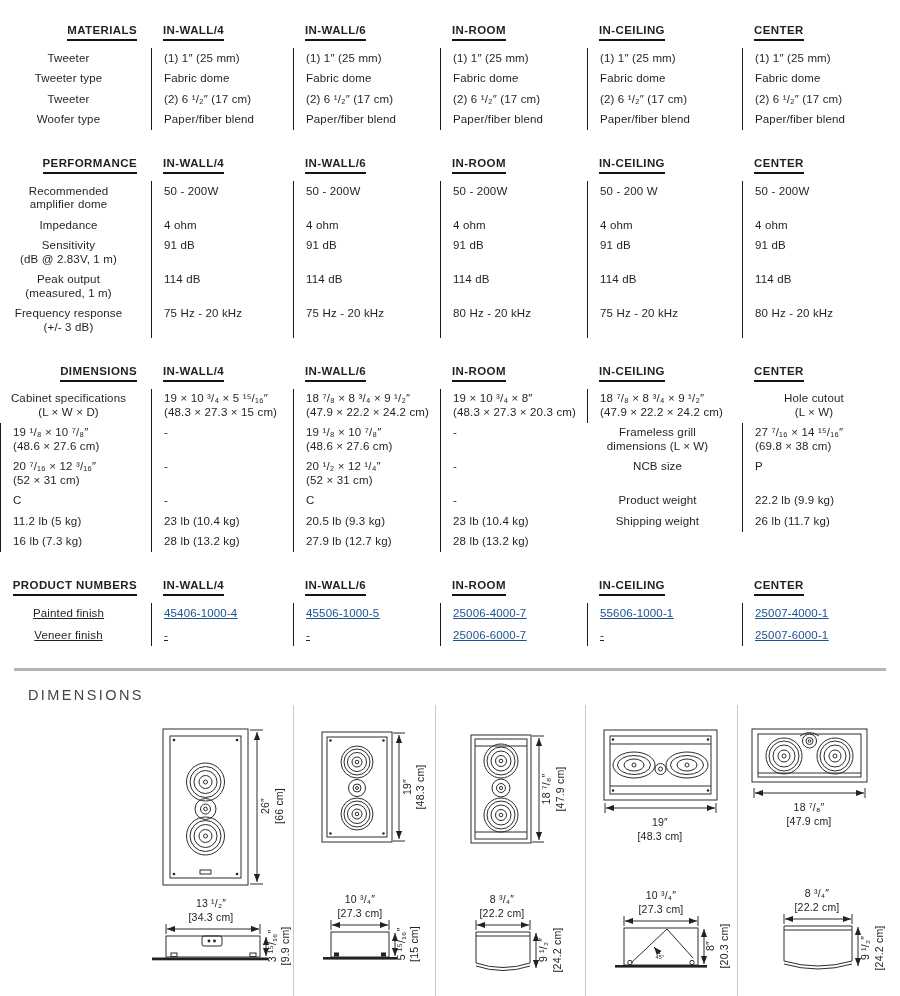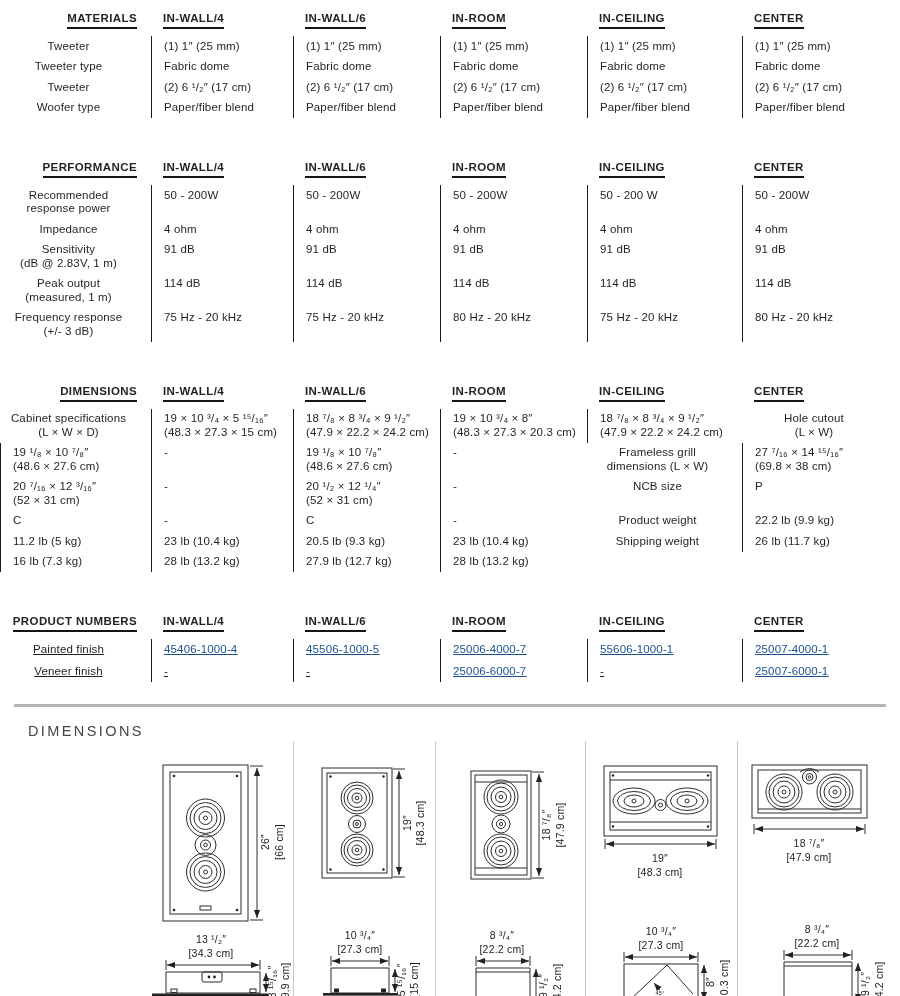--- a/index.html
+++ b/index.html
@@ -1,21 +1,21 @@
 <!DOCTYPE html>
 <html><head>
 <meta charset="utf-8">
 <style>
   html,body{margin:0;padding:0;background:#fff;}
   body{width:900px;height:996px;overflow:hidden;
        font-family:"Liberation Sans","DejaVu Sans",sans-serif;color:#221f1f;}
   .sheet{width:900px;padding-top:12px;box-sizing:border-box;}
   
-  .spec-table{display:grid;grid-template-columns:151px 142px 147px 147px 155px 158px;margin-top:43px;}
-  .t-materials{margin-top:0;}
+  .spec-table{display:grid;grid-template-columns:151px 142px 147px 147px 155px 158px;margin-top:27px;}
+  .t-materials{margin-top:12px;}
   .hcell{padding:0 0 7px 12px;font-size:11.5px;font-weight:bold;letter-spacing:.4px;}
   .hcell.label-col{text-align:right;padding:0 14px 7px 0;}
   .colhead{display:inline-block;border-bottom:2px solid #141414;padding-bottom:3px;white-space:nowrap;}
   .cell{font-size:11.5px;line-height:13.5px;letter-spacing:.15px;padding-top:3.5px;padding-bottom:3.5px;white-space:pre-line;}
   .cell.label-col{text-align:center;padding-right:14px;}
   .cell.val{border-left:1px solid #1c1c1c;padding-left:12px;}
   .t-performance .cell,.t-dimensions .cell{padding-top:3.5px;padding-bottom:3.5px;}
   .t-product-numbers .cell{padding-top:4px;padding-bottom:4px;text-decoration:underline;}
   .pn-link{color:#1b5191;text-decoration:underline;}
   
@@ -71,21 +71,21 @@
         <div class="cell val">Paper/fiber blend</div>
       </div>
       <div class="spec-table t-performance">
         <div class="hcell label-col"><span class="colhead">PERFORMANCE</span></div>
         <div class="hcell"><span class="colhead">IN-WALL/4</span></div>
         <div class="hcell"><span class="colhead">IN-WALL/6</span></div>
         <div class="hcell"><span class="colhead">IN-ROOM</span></div>
         <div class="hcell"><span class="colhead">IN-CEILING</span></div>
         <div class="hcell"><span class="colhead">CENTER</span></div>
         <div class="cell label-col">Recommended
-response power</div>
+amplifier dome</div>
         <div class="cell val">50 - 200W</div>
         <div class="cell val">50 - 200W</div>
         <div class="cell val">50 - 200W</div>
         <div class="cell val">50 - 200 W</div>
         <div class="cell val">50 - 200W</div>
         <div class="cell label-col">Impedance</div>
         <div class="cell val">4 ohm</div>
         <div class="cell val">4 ohm</div>
         <div class="cell val">4 ohm</div>
         <div class="cell val">4 ohm</div>

